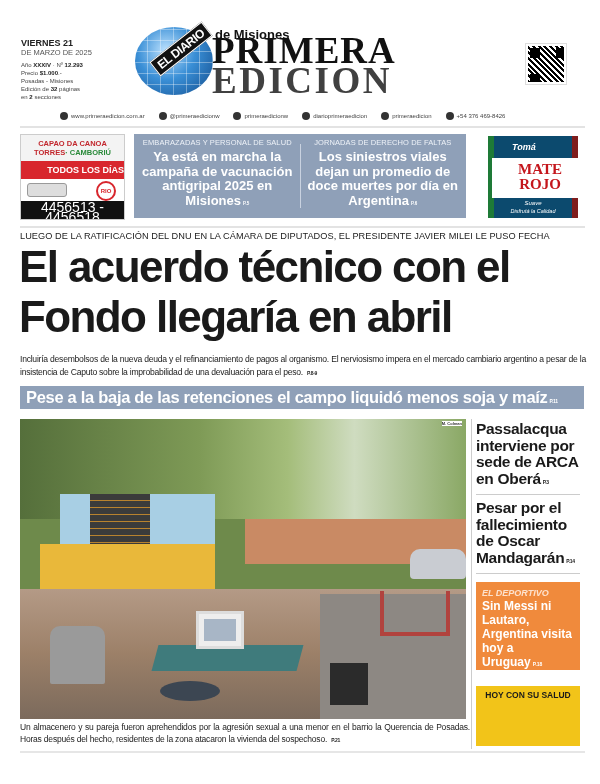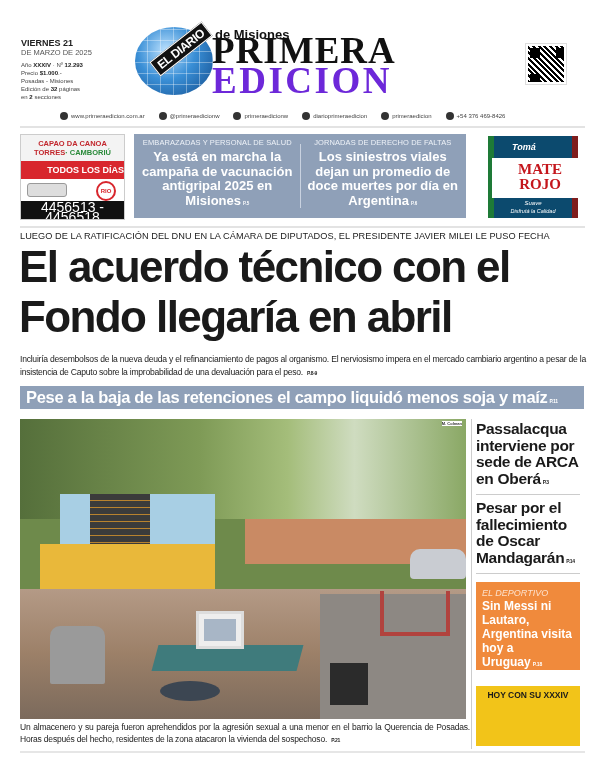--- a/index.html
+++ b/index.html
@@ -8,21 +8,21 @@
 
 #datebox{left:21px;top:38px;width:110px;font-size:6px;line-height:8px;color:#444}
 #datebox .day{font-weight:bold;font-size:9px;color:#222;line-height:10px}
 #datebox .month{font-size:7.5px;color:#555;margin-bottom:4px;line-height:9px}
 #datebox b{color:#222}
 #globe{left:135px;top:27px;width:78px;height:68px;border-radius:50%;background:radial-gradient(circle at 40% 35%,#bfe3ff 0%,#3a8fd6 45%,#114a8a 100%);overflow:hidden}
 #globe .grid{position:absolute;inset:0;border-radius:50%;background:repeating-linear-gradient(0deg,transparent 0 10px,rgba(255,255,255,.35) 10px 11px),repeating-linear-gradient(90deg,transparent 0 12px,rgba(255,255,255,.35) 12px 13px)}
 #eldiario{left:148px;top:40px;transform:rotate(-38deg);background:#111;color:#fff;font-weight:bold;font-size:12px;padding:1px 4px;border:1px solid #fff;letter-spacing:-0.5px}
 #demis{left:215px;top:27px;font-weight:bold;font-size:13px;color:#111}
 #primera{left:212px;top:36px;font-family:"Liberation Serif",serif;font-weight:bold;font-size:37px;line-height:30px;color:#111;letter-spacing:1px}
-#edicion{left:212px;top:66px;font-family:"Liberation Serif",serif;font-weight:bold;font-size:37px;line-height:30px;color:#6d28d9;letter-spacing:2.5px}
+#edicion{left:212px;top:66px;font-family:"Liberation Serif",serif;font-weight:bold;font-size:37px;line-height:30px;color:#404040;letter-spacing:2.5px}
 #qr{left:526px;top:44px;width:40px;height:40px;background:
  linear-gradient(#000,#000) 2px 2px/10px 10px no-repeat,
  linear-gradient(#000,#000) 28px 2px/10px 10px no-repeat,
  linear-gradient(#000,#000) 2px 28px/10px 10px no-repeat,
  repeating-linear-gradient(45deg,#000 0 2px,#fff 2px 4px);border:2px solid #fff;outline:1px solid #ddd}
 #social{left:60px;top:112px;width:520px;display:flex;gap:14px;font-size:6px;color:#444;align-items:center}
 #social .it{display:flex;align-items:center;gap:3px}
 #social .ic{width:8px;height:8px;border-radius:50%;background:#333;display:inline-block}
 .rule{left:20px;width:565px;height:2px;background:#e3e3e3}
 
@@ -71,21 +71,21 @@
 #photo .fan{position:absolute;left:140px;top:262px;width:60px;height:20px;border-radius:50%;background:#3c4652}
 #photo .car{position:absolute;left:390px;top:130px;width:56px;height:30px;background:#c9ccd2;border-radius:10px 10px 4px 4px}
 #photo .title{position:absolute;left:0;top:2px;background:rgba(30,30,30,.72);color:#fff;font-weight:bold;font-size:20px;line-height:20px;padding:4px 8px 6px 8px;letter-spacing:-0.3px;width:212px}
 #photo .credit{position:absolute;right:4px;top:2px;font-size:4px;color:#333;font-weight:bold;background:#fff}
 #caption{left:20px;top:722px;width:450px;font-size:8.5px;line-height:11.5px;color:#222;letter-spacing:-0.2px;text-align:justify}
 .vrule{left:471px;top:419px;width:1px;height:330px;background:#ccc}
 .rstory{font-weight:bold;font-size:15.5px;line-height:16.5px;color:#1a1a1a;letter-spacing:-0.3px;padding-bottom:4px;border-bottom:1px solid #ccc}
 #rs1{left:476px;top:421px;width:104px}
 #rs2{left:476px;top:500px;width:104px}
 #sport{left:476px;top:582px;width:104px;height:88px;background:#f08a3c;padding:5px 6px;color:#fff}
-#sport .k{font-weight:normal;font-style:italic;font-size:9px;line-height:12px;color:#fde1cc}
+#sport .k{font-weight:bold;font-style:italic;font-size:9px;line-height:12px;color:#fde1cc}
 #sport .h{font-weight:bold;font-size:12px;line-height:14px}
 #diario{left:476px;top:686px;width:104px;height:60px;background:#f2c419;padding:3px}
 #diario .k{font-weight:bold;font-size:8.5px;color:#1a1a1a;text-align:center;line-height:12px}
 #diario .img{margin-top:2px;height:38px;background:linear-gradient(160deg,#6b7c68,#9aa897 50%,#555 100%);color:#fff;font-family:"Liberation Serif",serif;font-style:italic;font-size:15px;text-align:center;line-height:38px}
 .hr-bottom{left:20px;top:751px;width:565px;height:2px;background:#e6e6e6}
 </style>
 </head>
 <body>
 
 <div id="datebox" class="abs">
@@ -204,15 +204,15 @@
 <div id="caption" class="abs"><span>Un almacenero y su pareja fueron aprehendidos por la agresión sexual a una menor en el barrio la Querencia de Posadas. Horas después del hecho, residentes de la zona atacaron la vivienda del sospechoso.</span> <span class="pg" style="font-size:5px">P.21</span></div>
 
 <div class="abs vrule"></div>
 <div id="rs1" class="abs rstory"><span>Passalacqua interviene por sede de ARCA en Oberá</span><span class="pg" style="font-size:5px">P.3</span></div>
 <div id="rs2" class="abs rstory"><span>Pesar por el fallecimiento de Oscar Mandagarán</span><span class="pg" style="font-size:5px">P.14</span></div>
 <div id="sport" class="abs">
   <div class="k">EL DEPORTIVO</div>
   <div class="h"><span>Sin Messi ni Lautaro, Argentina visita hoy a Uruguay</span><span class="pg" style="font-size:5px">P.18</span></div>
 </div>
 <div id="diario" class="abs">
-  <div class="k">HOY CON SU XXXIV</div>
+  <div class="k">HOY CON SU SALUD</div>
 </div>
 <div class="abs hr-bottom"></div>
 
 </body></html>

